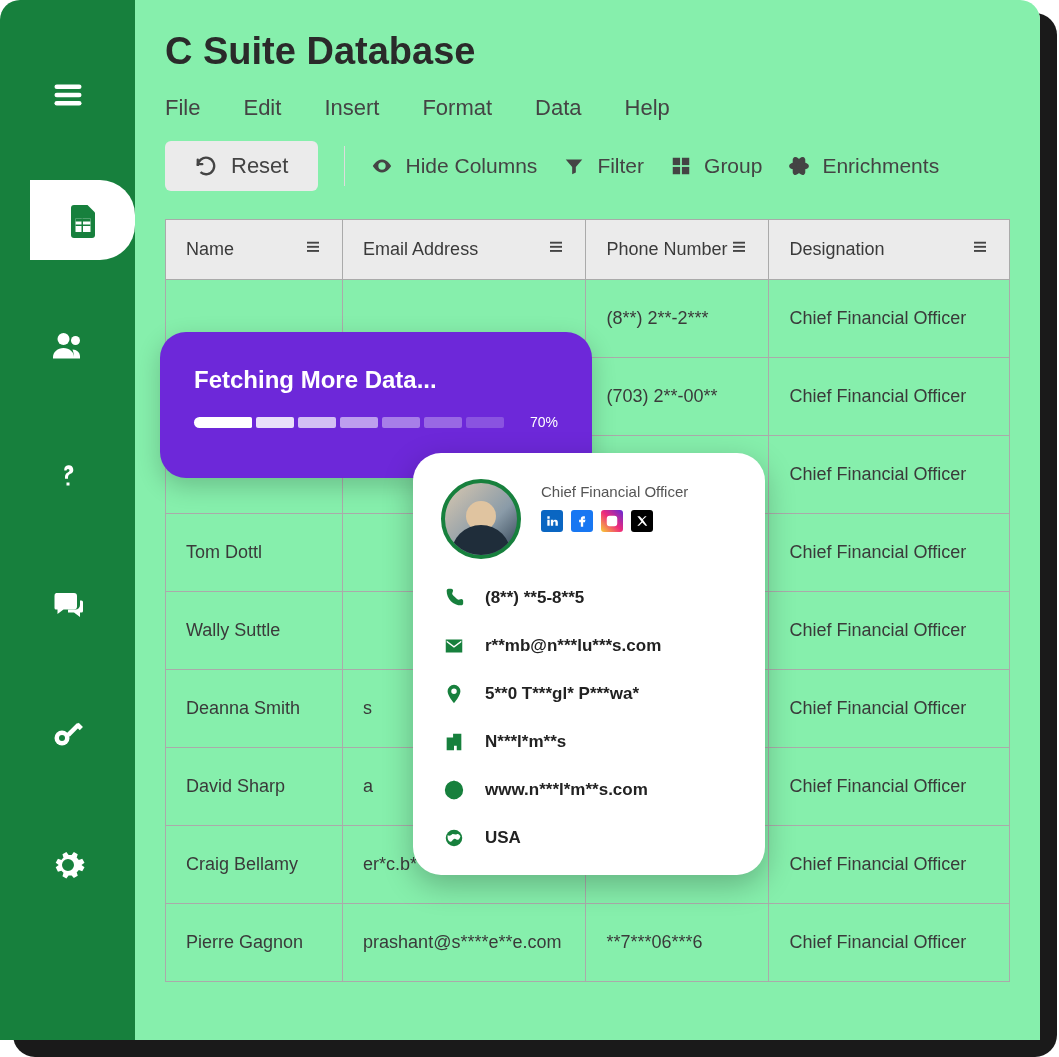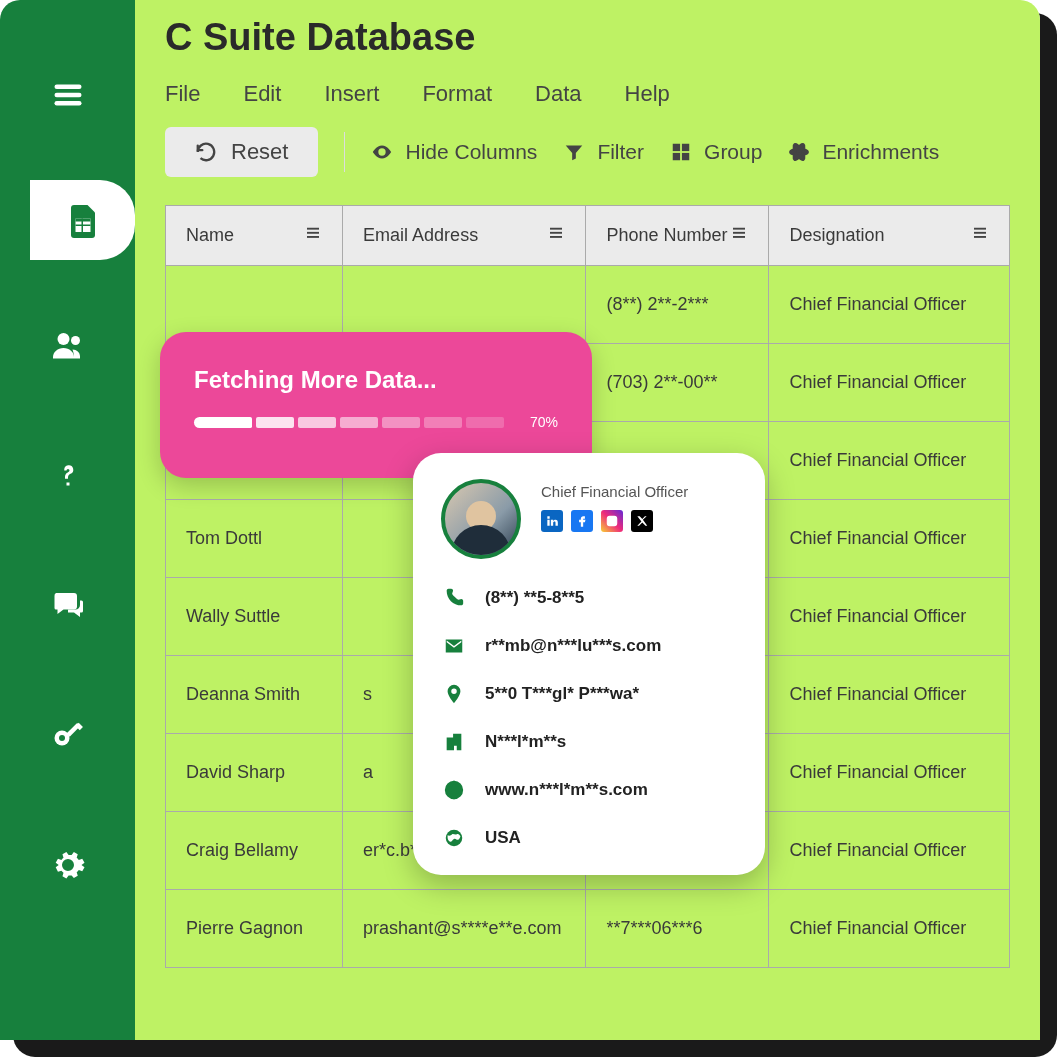--- a/index.html
+++ b/index.html
@@ -45,22 +45,22 @@
   width: 105px;
   height: 80px;
   margin-left: 30px;
   color: #17803d;
   margin-top: 20px;
   margin-bottom: 20px;
 }
 .sidebar svg { width: 36px; height: 36px; }
 .main {
   flex: 1;
-  padding: 16px 30px 0 30px;
-  background: #bef264;
+  padding: 30px 30px 0 30px;
+  background: #86efac;
   border-radius: 0 20px 0 0;
   overflow: hidden;
 }
 .title {
   font-size: 38px;
   font-weight: 700;
   color: #2a2a2a;
   margin-bottom: 22px;
 }
 .menubar {
@@ -125,21 +125,21 @@
   color: #3a3a3a;
 }
 .col-menu svg { width: 18px; height: 18px; }
 
 
 .fetch-card {
   position: absolute;
   left: 160px;
   top: 332px;
   width: 432px;
-  background: #ec4899;
+  background: #6d28d9;
   border-radius: 26px;
   padding: 34px 34px 28px 34px;
   color: #fff;
   box-shadow: 0 8px 24px rgba(0,0,0,0.2);
   z-index: 5;
 }
 .fetch-title { font-size: 24px; font-weight: 600; margin-bottom: 20px; }
 .progress {
   display: flex;
   align-items: center;

